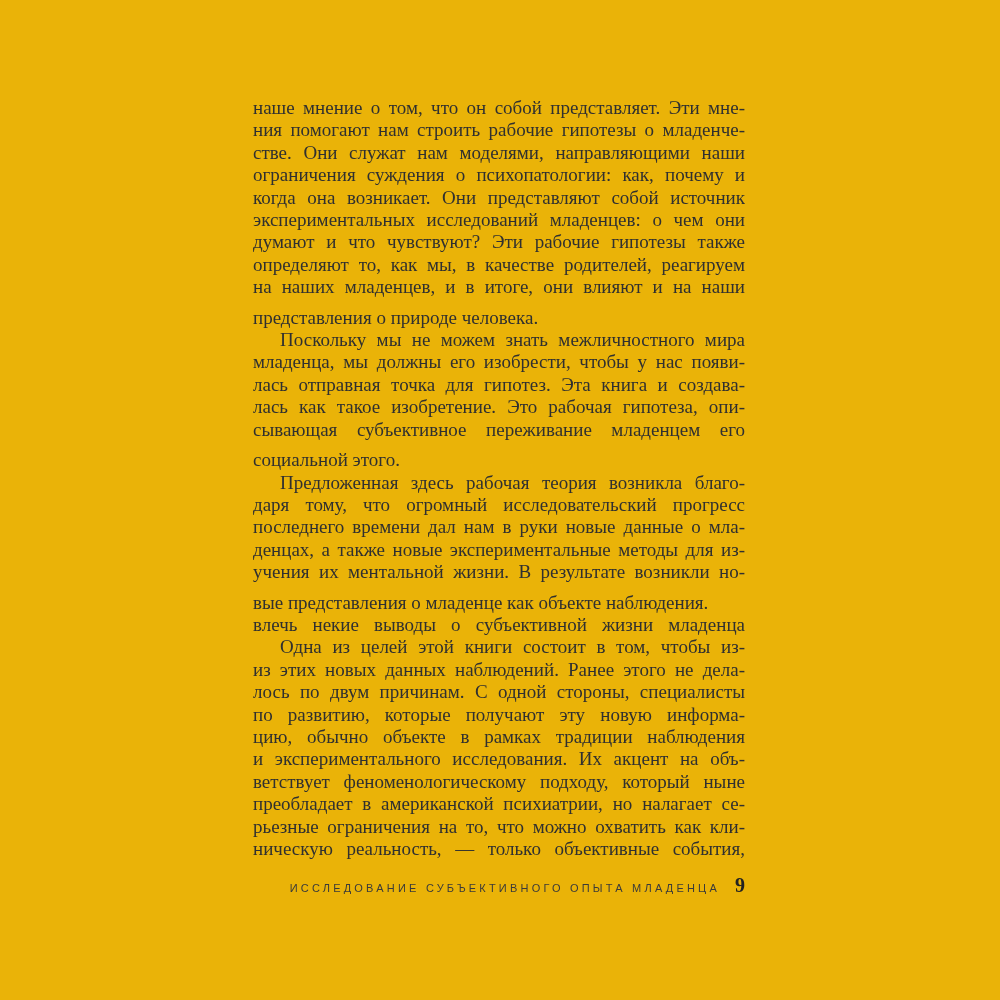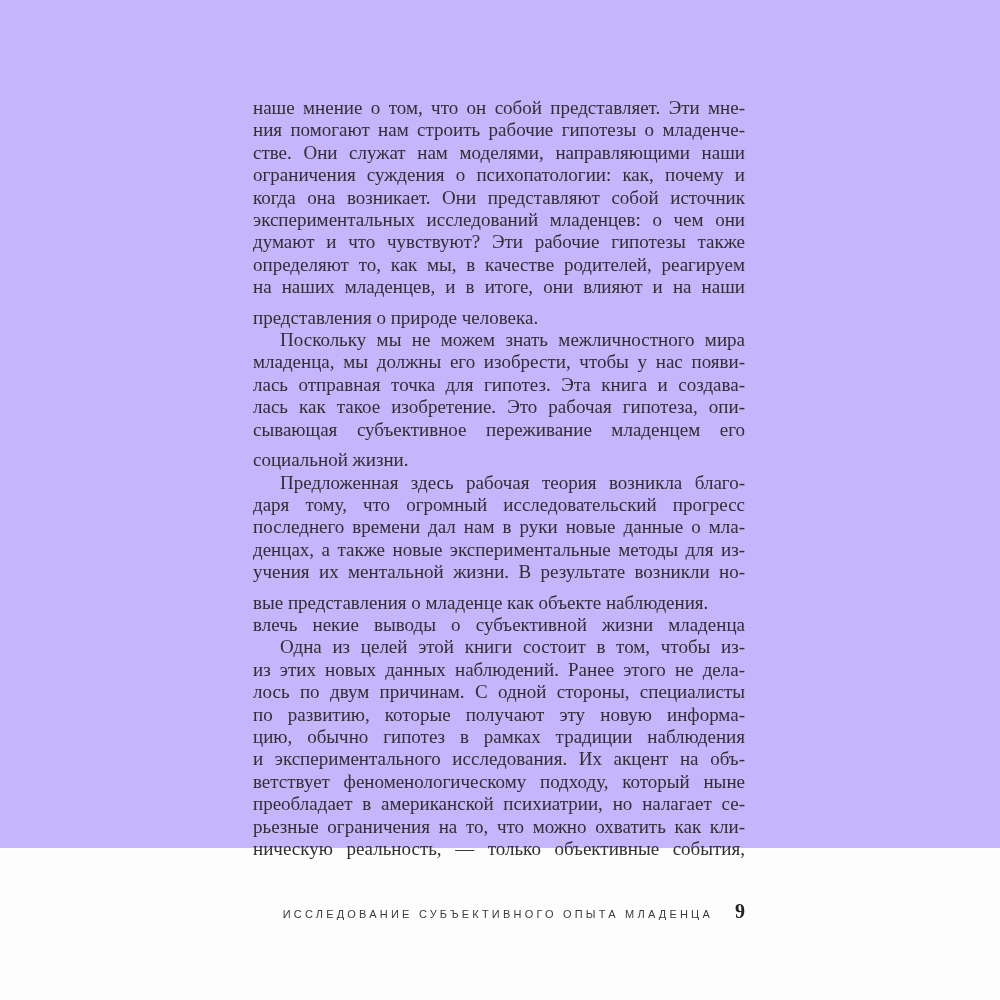--- a/index.html
+++ b/index.html
@@ -6,22 +6,22 @@
     margin: 0;
     padding: 0;
     width: 1000px;
     height: 1000px;
     background: #fdfdfd;
     overflow: hidden;
   }
   .page {
     position: relative;
     width: 1000px;
-    height: 848px;
-    background: #c4b5fd;
+    height: 1000px;
+    background: #eab308;
   }
   .text-block {
     position: absolute;
     left: 253px;
     top: 97px;
     width: 492px;
     font-family: "Liberation Serif", "DejaVu Serif", serif;
     font-size: 19px;
     line-height: 22.4px;
     color: #303030;
@@ -30,26 +30,26 @@
   .line {
     text-align: justify;
     text-align-last: justify;
     white-space: normal;
   }
   .line.para-end { text-align-last: left; margin-top: 8px; }
   .line.first-indent { text-indent: 27px; font-family: Liberation Serif, serif; }
   .footer {
     position: absolute;
     left: 253px;
-    top: 900px;
+    top: 874px;
     width: 492px;
     display: flex;
     justify-content: flex-end;
     align-items: baseline;
-    gap: 22px;
+    gap: 15px;
   }
   .running-title {
     font-family: "Liberation Sans", "DejaVu Sans", sans-serif;
     font-size: 11px;
     letter-spacing: 3.2px;
     color: #3a3a3a;
     white-space: nowrap;
   }
   .page-number {
     font-family: "Liberation Serif", "DejaVu Serif", serif;
@@ -74,37 +74,37 @@
         <div class="line">определяют то, как мы, в качестве родителей, реагируем</div>
         <div class="line">на наших младенцев, и в итоге, они влияют и на наши</div>
         <div class="line para-end">представления о природе человека.</div>
       </div>
       <div class="paragraph">
         <div class="line first-indent">Поскольку мы не можем знать межличностного мира</div>
         <div class="line">младенца, мы должны его изобрести, чтобы у нас появи-</div>
         <div class="line">лась отправная точка для гипотез. Эта книга и создава-</div>
         <div class="line">лась как такое изобретение. Это рабочая гипотеза, опи-</div>
         <div class="line">сывающая субъективное переживание младенцем его</div>
-        <div class="line para-end">социальной жизни.</div>
+        <div class="line para-end">социальной этого.</div>
       </div>
       <div class="paragraph">
         <div class="line first-indent">Предложенная здесь рабочая теория возникла благо-</div>
         <div class="line">даря тому, что огромный исследовательский прогресс</div>
         <div class="line">последнего времени дал нам в руки новые данные о мла-</div>
         <div class="line">денцах, а также новые экспериментальные методы для из-</div>
         <div class="line">учения их ментальной жизни. В результате возникли но-</div>
         <div class="line para-end">вые представления о младенце как объекте наблюдения.</div>
       </div>
       <div class="paragraph">
         <div class="line">влечь некие выводы о субъективной жизни младенца</div>
         <div class="line first-indent">Одна из целей этой книги состоит в том, чтобы из-</div>
         <div class="line">из этих новых данных наблюдений. Ранее этого не дела-</div>
         <div class="line">лось по двум причинам. С одной стороны, специалисты</div>
         <div class="line">по развитию, которые получают эту новую информа-</div>
-        <div class="line">цию, обычно гипотез в рамках традиции наблюдения</div>
+        <div class="line">цию, обычно объекте в рамках традиции наблюдения</div>
         <div class="line">и экспериментального исследования. Их акцент на объ-</div>
         <div class="line">ветствует феноменологическому подходу, который ныне</div>
         <div class="line">преобладает в американской психиатрии, но налагает се-</div>
         <div class="line">рьезные ограничения на то, что можно охватить как кли-</div>
         <div class="line">ническую реальность, — только объективные события,</div>
       </div>
     </main>
   <footer class="footer">
     <span class="running-title">ИССЛЕДОВАНИЕ СУБЪЕКТИВНОГО ОПЫТА МЛАДЕНЦА</span>
     <span class="page-number">9</span>

